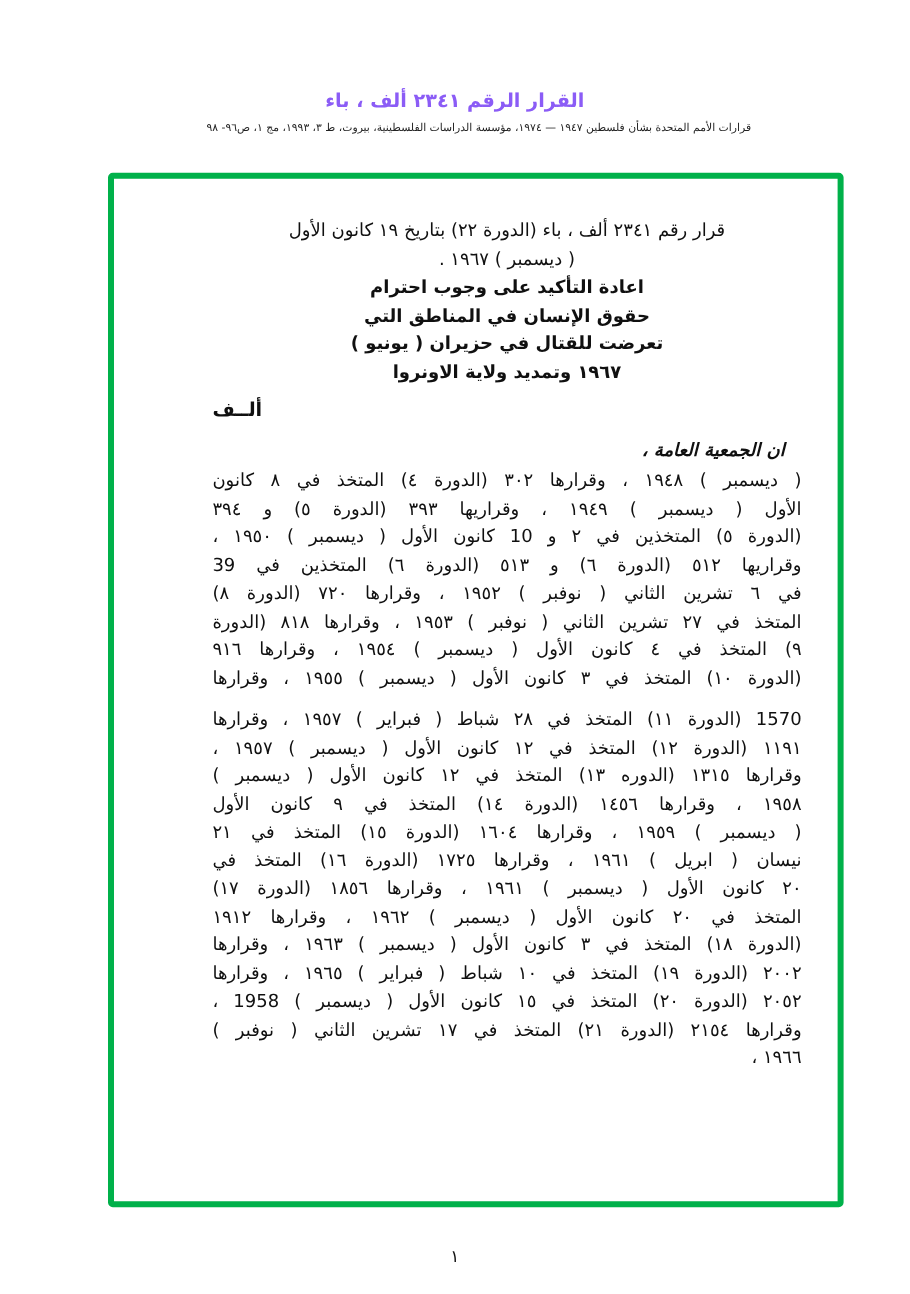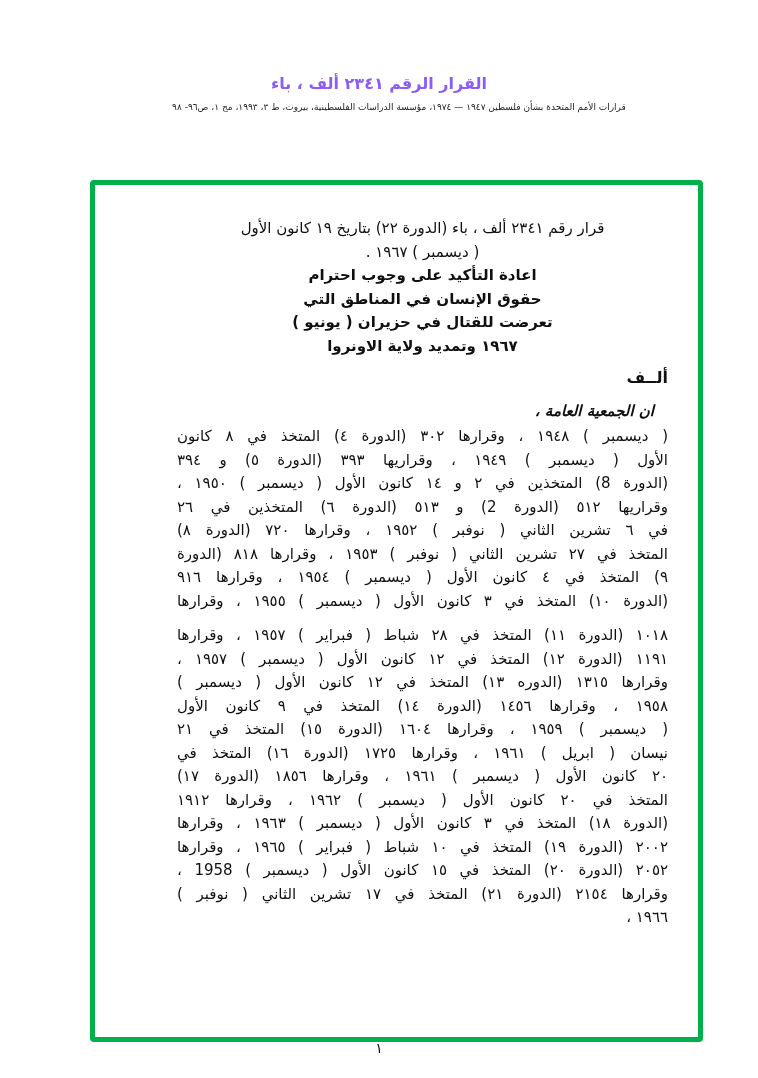--- a/index.html
+++ b/index.html
@@ -39,37 +39,36 @@
   .green-box {
     position: absolute;
     left: 90px;
     top: 144px;
     width: 613px;
     height: 862px;
     border: 5px solid #00b14a;
     border-radius: 4px;
     box-sizing: border-box;
     background: #ffffff;
-    margin-top: 36px;
   }
   .content {
     direction: rtl;
     padding: 32px 30px 0 82px;
     color: #101010;
     font-size: 15px;
     line-height: 23.5px;
   }
   .doc-title {
     text-align: center;
     margin-bottom: 4px;
   }
   .doc-title .t-line { text-align: center; }
   .doc-title .t-sub { font-weight: bold; }
   .section-heading {
-    text-align: right;
+    text-align: left;
     font-weight: bold;
     font-size: 16px;
     margin: 8px 0 10px 0;
   }
   .opening {
     font-weight: bold;
     text-indent: 14px;
     margin-bottom: 2px;
     font-style: italic;
   }
@@ -117,30 +116,30 @@
         <div class="t-line t-sub">١٩٦٧ وتمديد ولاية الاونروا</div>
       </div>
 
       <div class="section-heading">ألــف</div>
 
       <div class="opening">ان الجمعية العامة ،</div>
 
       <div class="para">
         <div class="line">( ديسمبر ) ١٩٤٨ ، وقرارها ٣٠٢ (الدورة ٤) المتخذ في ٨ كانون</div>
         <div class="line">الأول ( ديسمبر ) ١٩٤٩ ، وقراريها ٣٩٣ (الدورة ٥) و ٣٩٤</div>
-        <div class="line">(الدورة 8) المتخذين في ٢ و ١٤ كانون الأول ( ديسمبر ) ١٩٥٠ ،</div>
-        <div class="line">وقراريها ٥١٢ (الدورة 2) و ٥١٣ (الدورة ٦) المتخذين في ٢٦</div>
+        <div class="line">(الدورة ٥) المتخذين في ٢ و 10 كانون الأول ( ديسمبر ) ١٩٥٠ ،</div>
+        <div class="line">وقراريها ٥١٢ (الدورة ٦) و ٥١٣ (الدورة ٦) المتخذين في 39</div>
         <div class="line">في ٦ تشرين الثاني ( نوفبر ) ١٩٥٢ ، وقرارها ٧٢٠ (الدورة ٨)</div>
         <div class="line">المتخذ في ٢٧ تشرين الثاني ( نوفبر ) ١٩٥٣ ، وقرارها ٨١٨ (الدورة</div>
         <div class="line">٩) المتخذ في ٤ كانون الأول ( ديسمبر ) ١٩٥٤ ، وقرارها ٩١٦</div>
         <div class="line">(الدورة ١٠) المتخذ في ٣ كانون الأول ( ديسمبر ) ١٩٥٥ ، وقرارها</div>
       </div>
 
       <div class="para">
-        <div class="line">١٠١٨ (الدورة ١١) المتخذ في ٢٨ شباط ( فبراير ) ١٩٥٧ ، وقرارها</div>
+        <div class="line">1570 (الدورة ١١) المتخذ في ٢٨ شباط ( فبراير ) ١٩٥٧ ، وقرارها</div>
         <div class="line">١١٩١ (الدورة ١٢) المتخذ في ١٢ كانون الأول ( ديسمبر ) ١٩٥٧ ،</div>
         <div class="line">وقرارها ١٣١٥ (الدوره ١٣) المتخذ في ١٢ كانون الأول ( ديسمبر )</div>
         <div class="line">١٩٥٨ ، وقرارها ١٤٥٦ (الدورة ١٤) المتخذ في ٩ كانون الأول</div>
         <div class="line">( ديسمبر ) ١٩٥٩ ، وقرارها ١٦٠٤ (الدورة ١٥) المتخذ في ٢١</div>
         <div class="line">نيسان ( ابريل ) ١٩٦١ ، وقرارها ١٧٢٥ (الدورة ١٦) المتخذ في</div>
         <div class="line">٢٠ كانون الأول ( ديسمبر ) ١٩٦١ ، وقرارها ١٨٥٦ (الدورة ١٧)</div>
         <div class="line">المتخذ في ٢٠ كانون الأول ( ديسمبر ) ١٩٦٢ ، وقرارها ١٩١٢</div>
         <div class="line">(الدورة ١٨) المتخذ في ٣ كانون الأول ( ديسمبر ) ١٩٦٣ ، وقرارها</div>
         <div class="line">٢٠٠٢ (الدورة ١٩) المتخذ في ١٠ شباط ( فبراير ) ١٩٦٥ ، وقرارها</div>
         <div class="line">٢٠٥٢ (الدورة ٢٠) المتخذ في ١٥ كانون الأول ( ديسمبر ) 1958 ،</div>

